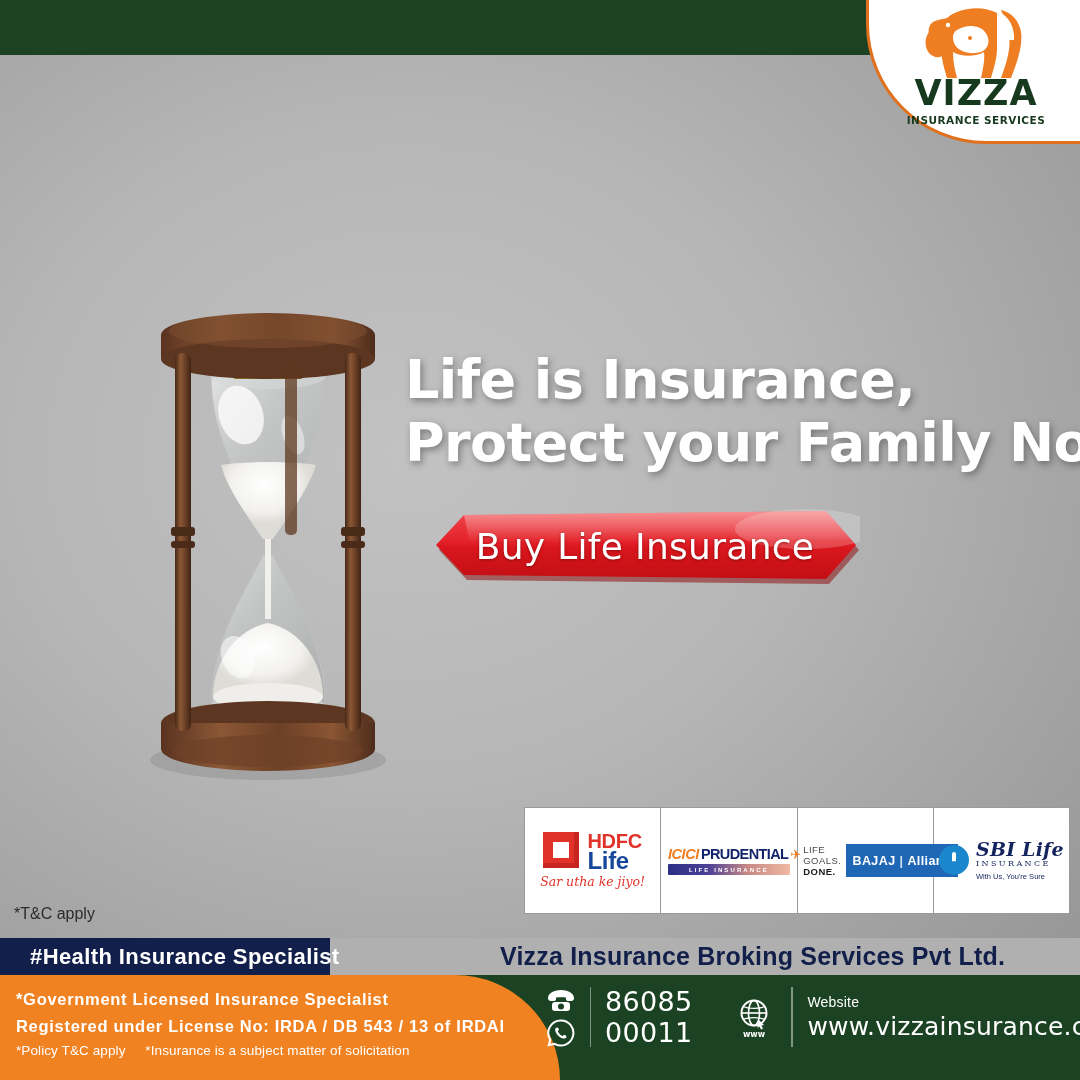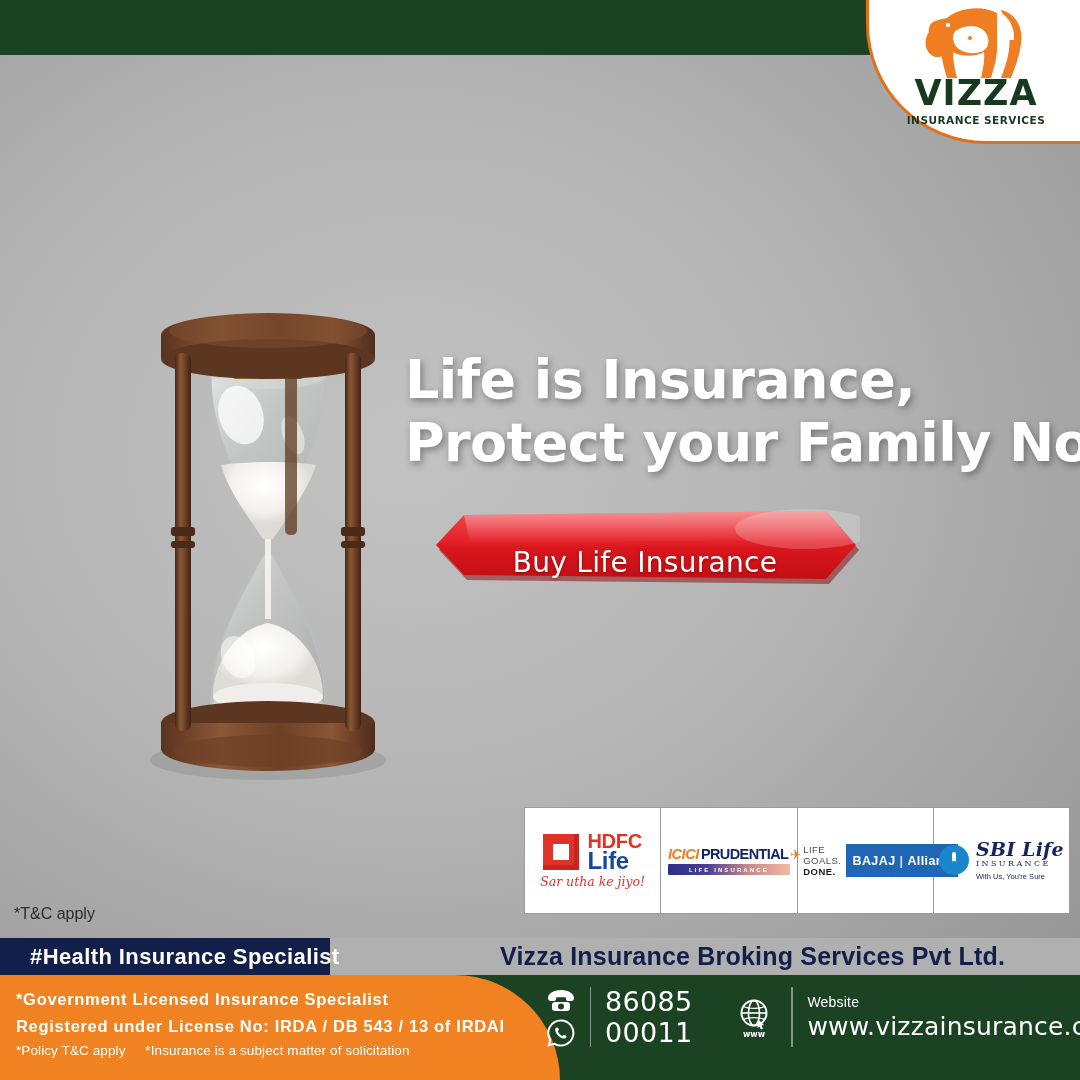--- a/index.html
+++ b/index.html
@@ -31,36 +31,36 @@
 
   
   .headline{position:absolute;left:405px;top:348px;width:670px;z-index:4;
      color:#fff;font-weight:bold;font-size:54px;line-height:1.17;
      letter-spacing:-0.6px;text-shadow:2px 3px 7px rgba(40,40,40,.45);
      font-family:"DejaVu Sans",sans-serif;}
   .headline div{white-space:nowrap;}
 
   
   .cta{position:absolute;left:430px;top:505px;width:430px;height:82px;z-index:4;}
-  .cta-label{position:absolute;left:0;top:16px;width:430px;height:82px;
+  .cta-label{position:absolute;left:0;top:0;width:430px;height:82px;
      display:flex;align-items:center;justify-content:center;
-     color:#fff;font-size:28px;letter-spacing:0.3px;
+     color:#fff;font-size:36px;letter-spacing:0.3px;
      text-shadow:0 1px 3px rgba(90,0,0,.55);
      font-family:"DejaVu Sans",sans-serif;}
 
   
   .partners{position:absolute;left:524px;top:807px;width:546px;height:107px;
      display:flex;background:#fff;border:1px solid #9a9a9a;box-sizing:border-box;z-index:4;}
   .pcell{flex:1;border-right:1px solid #9a9a9a;display:flex;align-items:center;
      justify-content:center;position:relative;}
   .pcell:last-child{border-right:none;}
 
   
   .hdfc{display:flex;flex-direction:column;align-items:center;gap:2px;}
-  .hdfc-top{display:flex;align-items:center;gap:8px;}
+  .hdfc-top{display:flex;align-items:flex-start;gap:8px;}
   .hdfc-mark{width:36px;height:36px;background:#e03228;display:flex;
      align-items:center;justify-content:center;
      box-shadow:inset -5px -5px 0 rgba(150,18,14,.35);}
   .hdfc-mark i{display:block;width:16px;height:16px;background:#fff;}
   .hdfc-words{display:flex;flex-direction:column;line-height:.93;}
   .hdfc-w1{color:#e03228;font-weight:bold;font-size:20px;letter-spacing:-.3px;}
   .hdfc-w2{color:#16479d;font-weight:bold;font-size:24px;letter-spacing:-.3px;}
   .hdfc-tag{color:#e03228;font-size:12.5px;font-style:italic;
      font-family:"DejaVu Serif",serif;}
 

